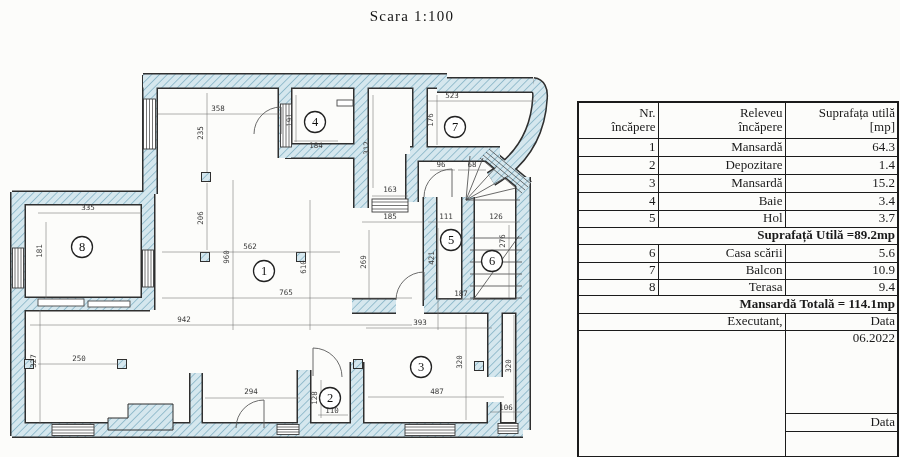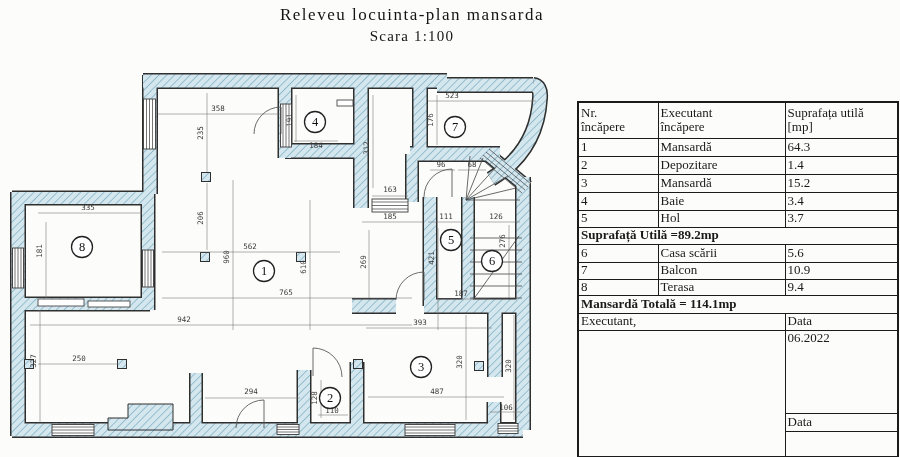--- a/index.html
+++ b/index.html
@@ -22,32 +22,31 @@
   .leaf{fill:#ffffff;stroke:#4a4a4a;stroke-width:0.9;}
   .door{fill:none;stroke:#5a5a5a;stroke-width:0.9;}
   .stair{fill:none;stroke:#444444;stroke-width:0.8;}
   .dl{fill:none;stroke:#6e6e6e;stroke-width:0.55;}
   .dim{font-family:"DejaVu Sans Mono",monospace;font-size:7.5px;fill:#3a3a3a;text-anchor:middle;}
   .roomc{fill:#ffffff;stroke:#222222;stroke-width:1.3;}
   .roomn{font-family:"Liberation Serif",serif;font-size:12.5px;fill:#111111;text-anchor:middle;}
   
   .tbl-wrap{position:absolute;left:577px;top:101px;width:322px;height:356px;overflow:hidden;}
   table.areas{border-collapse:collapse;table-layout:fixed;width:320px;border:2px solid #1b1b1b;}
-  table.areas td{border:1px solid #1b1b1b;font-size:13px;text-align:left;
+  table.areas td{border:1px solid #1b1b1b;font-size:13px;text-align:right;
     padding:0 2px;line-height:1.12;overflow:hidden;white-space:nowrap;}
   td.hdr{font-size:13px;}
   tr.bold td{font-weight:bold;}
   td.sig{vertical-align:top;}
   td.dateval{vertical-align:top;padding-top:1px;}
 </style>
 </head>
 <body>
 
 <div class="title-wrap">
-  <div class="title-main">Releveu locuinta-plan mansarda</div>
   <div class="title-scale">Scara 1:100</div>
 </div>
 
 <svg class="plan" viewBox="0 56 560 401">
   <defs>
     <pattern id="hatch" width="5.5" height="5.5" patternUnits="userSpaceOnUse" patternTransform="rotate(45)">
       <rect id="hatch-bg" width="5.5" height="5.5" fill="#d5e7ee"></rect>
       <line id="hatch-ln" x1="0" y1="0" x2="0" y2="5.5" stroke="#7bacc1" stroke-width="1.4"></line>
     </pattern>
   </defs>
@@ -226,21 +225,21 @@
         <col style="width:127px">
         <col style="width:113px">
       </colgroup>
   <tbody>
         <tr style="height:36px">
     <td class="hdr">
       <span style="display:block">Nr.</span>
       <span style="display:block">încăpere</span>
     </td>
     <td class="hdr">
-      <span style="display:block">Executant</span>
+      <span style="display:block">Releveu</span>
       <span style="display:block">încăpere</span>
     </td>
     <td class="hdr">
       <span style="display:block">Suprafața utilă</span>
       <span style="display:block">[mp]</span>
     </td>
   </tr>
   <tr style="height:18px">
     <td>1</td>
     <td>Mansardă</td>

